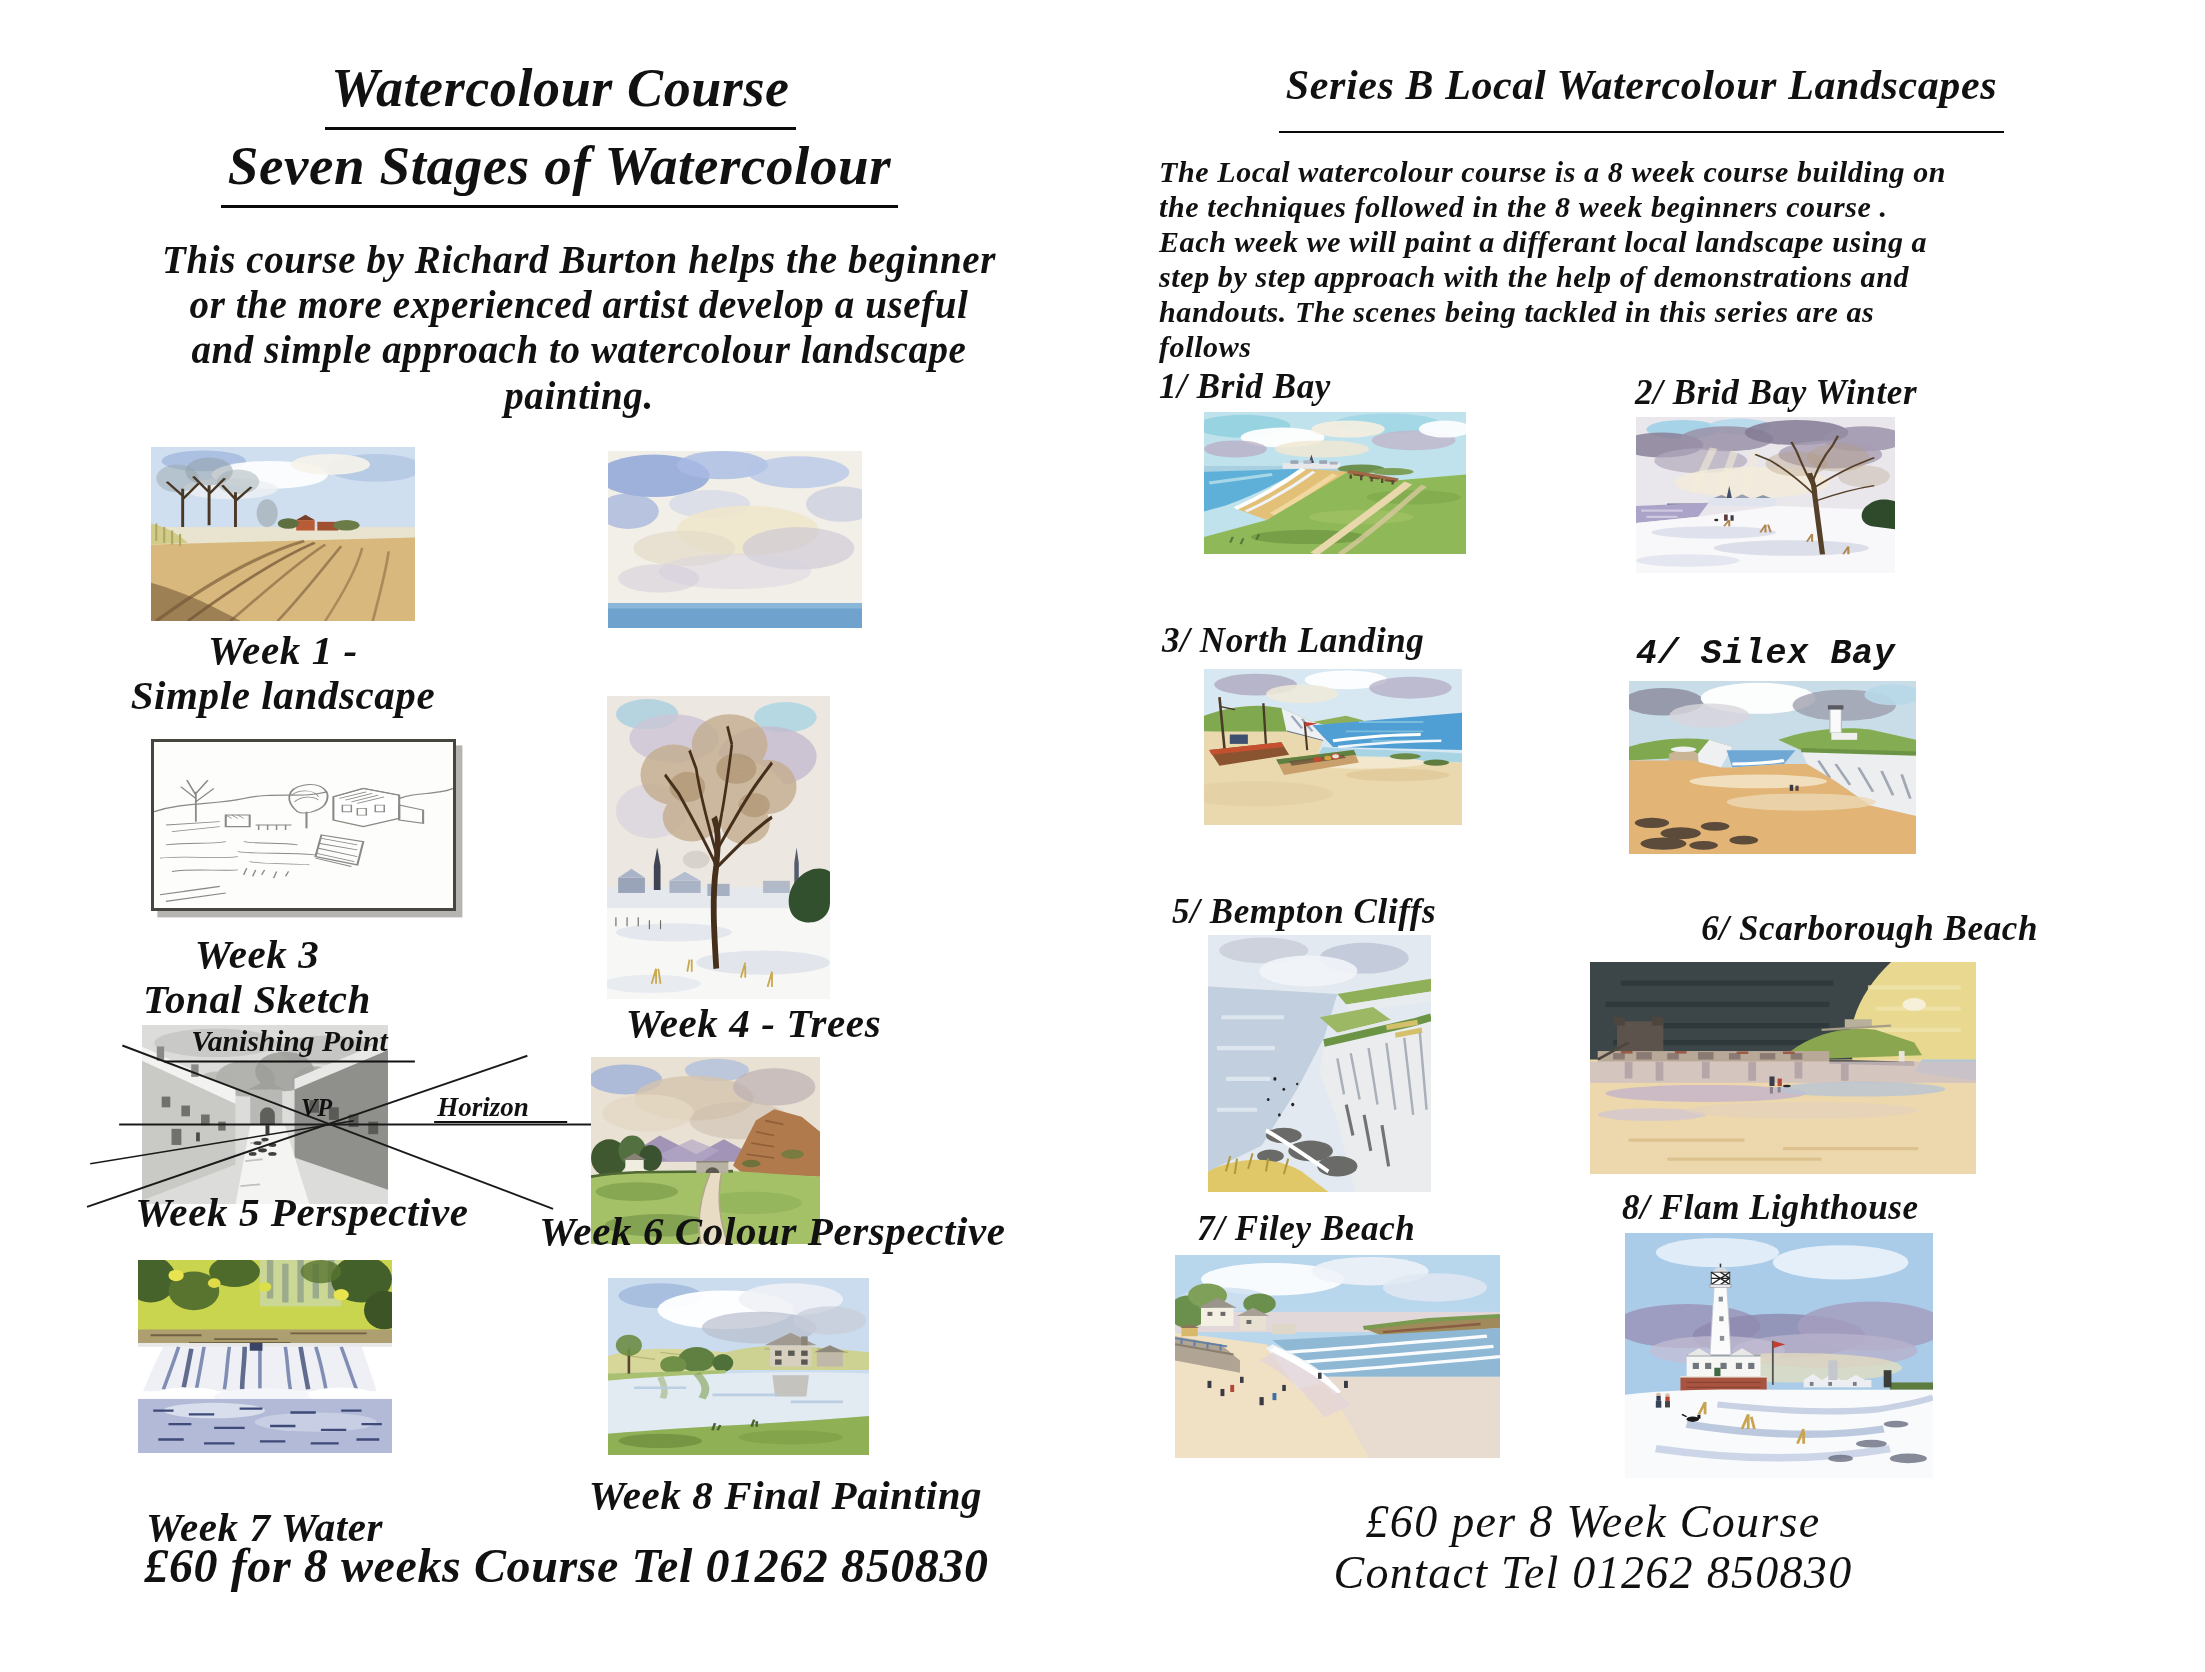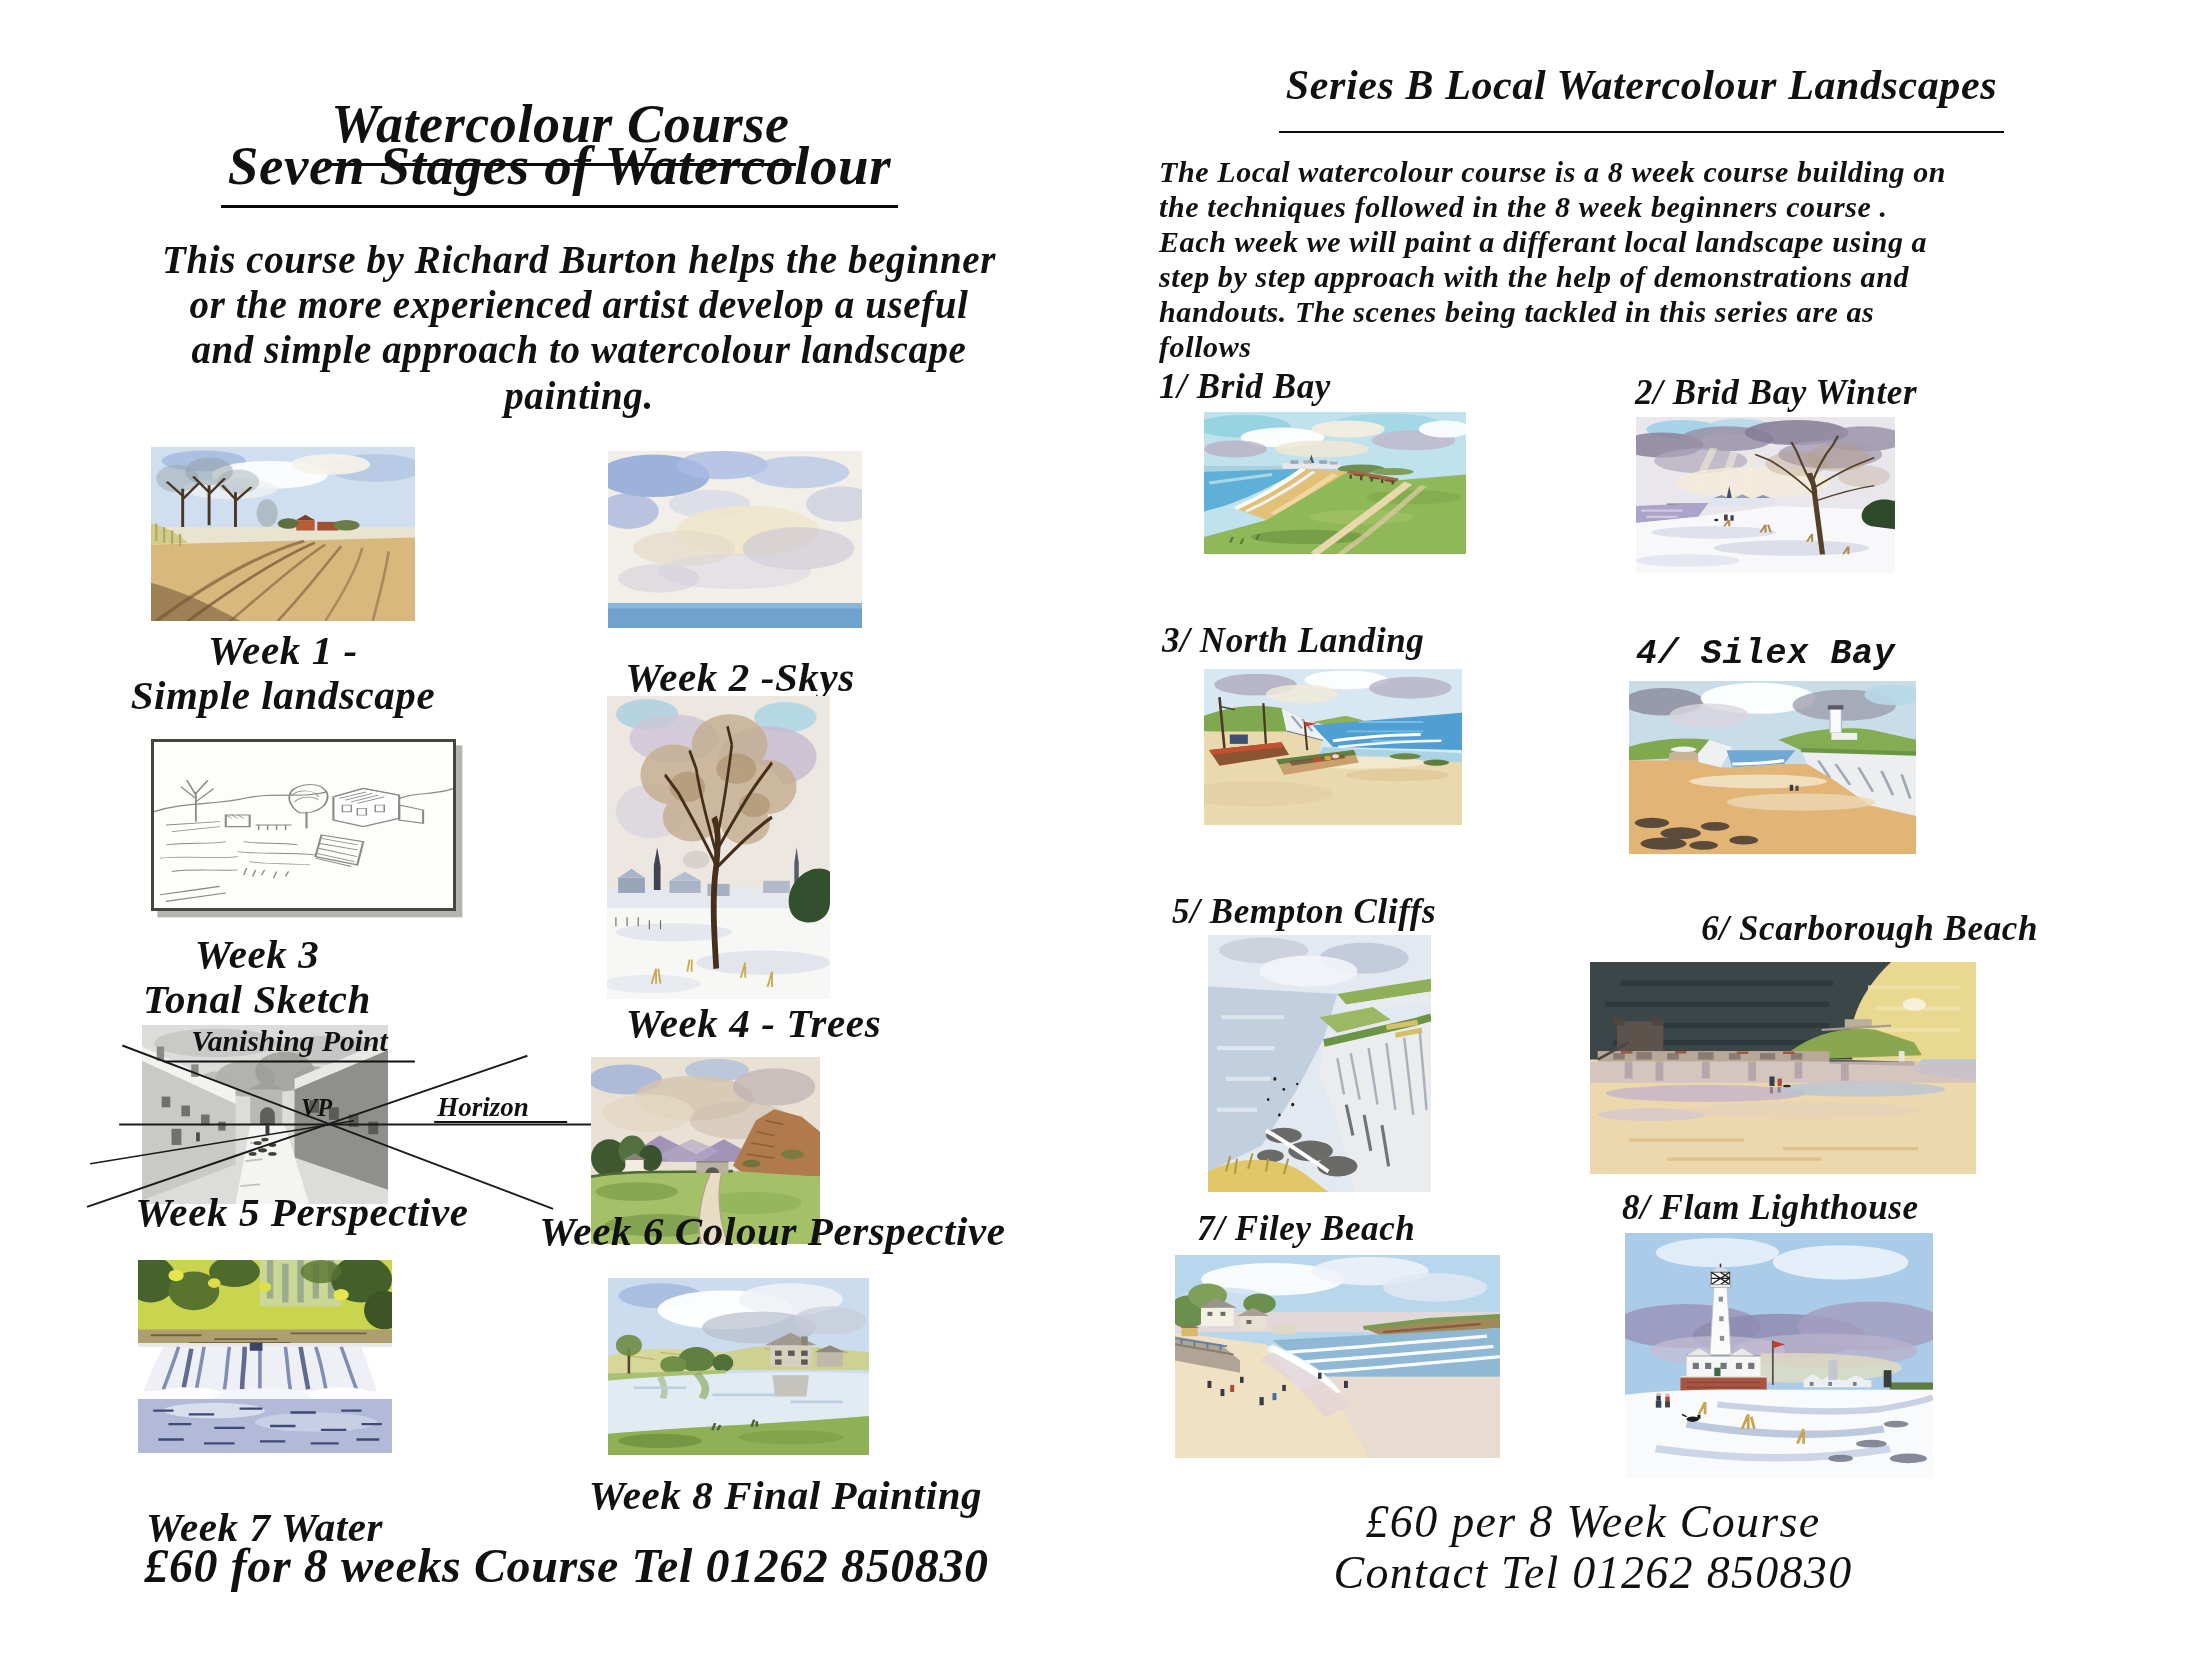--- a/index.html
+++ b/index.html
@@ -6,21 +6,21 @@
   .sheet{position:relative;width:2205px;height:1672px;background:#ffffff;overflow:hidden;
          font-family:"Liberation Serif",serif;color:#111;}
   .hand{font-style:italic;font-weight:bold;letter-spacing:0.6px;}
   .abs{position:absolute;}
   .ctr{text-align:center;}
   .pre{white-space:pre-line;}
   .underl{display:inline-block;border-bottom:3.2px solid #0a0a0a;padding:0 6.4px 7.7px 6.4px;}
   .painting{position:absolute;}
   .painting svg{width:100%;height:100%;display:block;}
   .fig-border{border:3.2px solid #46463f;box-shadow:6.4px 6.4px 0 rgba(110,105,98,.5);background:#fff;}
-  .title1{font-size:54px;margin-top:36px;}
+  .title1{font-size:54px;}
   .title2{font-size:55px;}
   .rtitle{font-size:42px;}
   .intro-l{font-size:39px;line-height:1.16;}
   .intro-r{font-size:30px;line-height:1.17;}
   .cap{font-size:41px;line-height:1.1;}
   .lbl{font-size:35px;}
   .foot-l{font-size:48px;}
   .foot-r{font-size:46px;font-style:italic;font-weight:normal;letter-spacing:1.3px;line-height:1.1;}
   svg text{font-family:"Liberation Serif",serif;font-style:italic;font-weight:bold;}
 </style>
@@ -89,21 +89,20 @@
       <ellipse cx="75" cy="55" rx="22" ry="12" fill="#c9c4d4" opacity=".6"></ellipse>
       <ellipse cx="50" cy="68" rx="30" ry="10" fill="#d8d4e0" opacity=".5"></ellipse>
       <ellipse cx="20" cy="72" rx="16" ry="8" fill="#cfc9d8" opacity=".5"></ellipse>
       <rect y="86" width="100" height="14" fill="#6fa2cc"></rect>
       <rect y="86" width="100" height="3" fill="#8ab6d8"></rect>
     </svg>
   </div>
 
   <div class="abs ctr hand cap pre" style="left:77px;top:628px;width:412px;">Week 1 -
 Simple landscape</div>
-  <div class="abs ctr hand cap" style="left:547px;top:655px;width:386px;">Week 2  -Skys</div>
 
   <div class="painting fig-border" style="left:151px;top:739px;width:299px;height:166px;">
     <svg viewBox="0 0 100 100" preserveAspectRatio="none">
       <rect width="100" height="100" fill="#fdfdfb"></rect>
       <g stroke="#8a8a86" fill="none" stroke-width=".7">
         <path d="M60,33 l10,-5 12,4 v14 l-12,5 -10,-4 z" fill="#ffffff"></path>
         <path d="M60,33 l10,-5 12,4 M62,34 l9,-4 M64,35 l9,-4 M66,36 l9,-4 M68,37 l9,-4" stroke-width=".5"></path>
         <path d="M63,38 h3 v4 h-3 z M68,40 h3 v4 h-3 z M74,38 h3 v4 h-3 z" stroke-width=".5"></path>
         <path d="M82,38 l8,3 v8 l-8,-2 z"></path>
         <path d="M0,42 C10,36 20,38 30,34 C40,30 50,34 58,30 M82,34 C88,30 94,32 100,28"></path>

